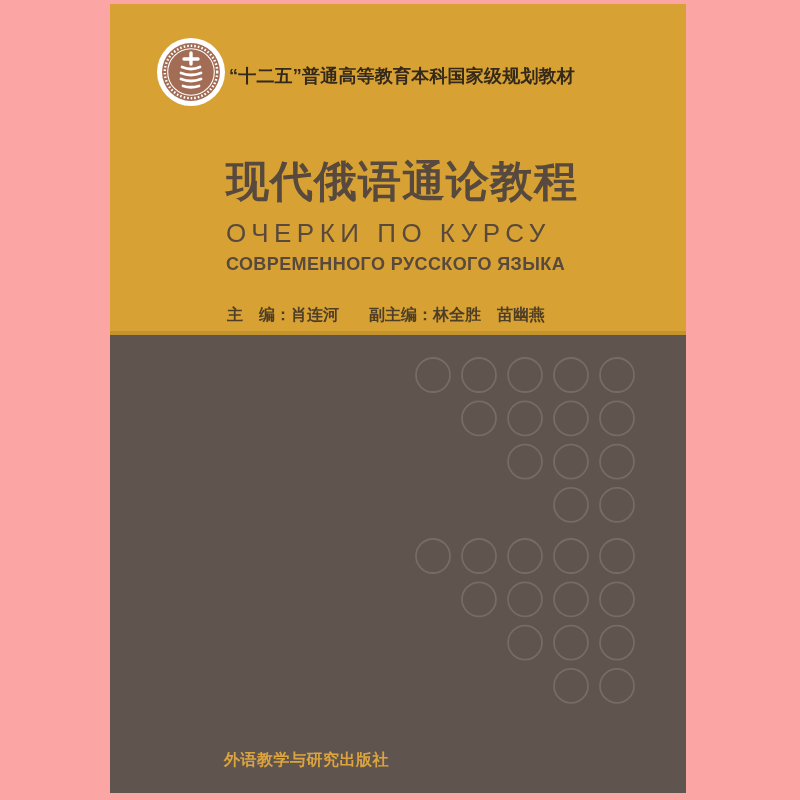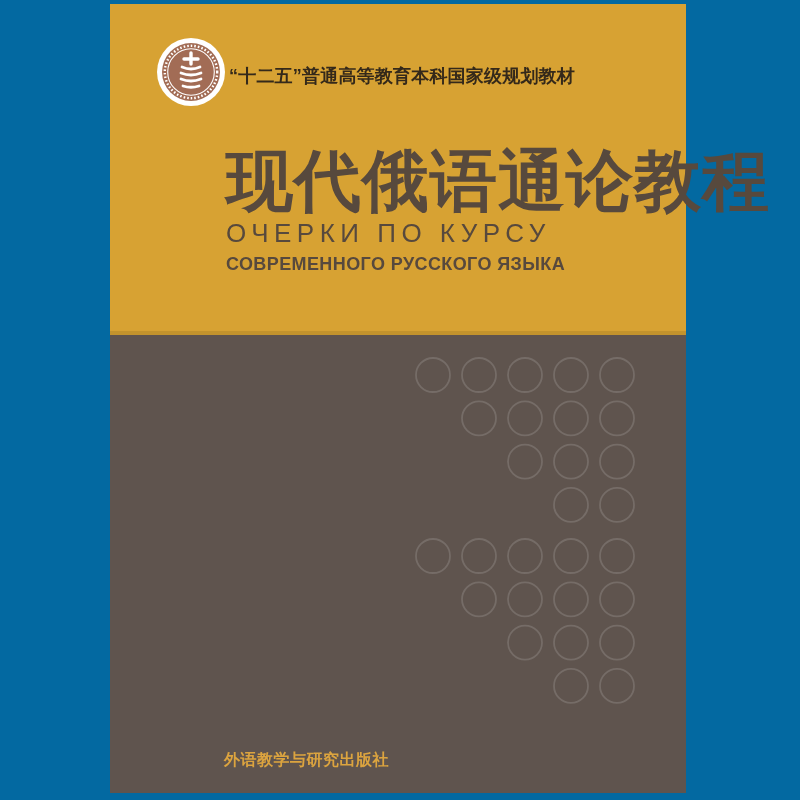--- a/index.html
+++ b/index.html
@@ -8,21 +8,21 @@
     width: 800px;
     height: 800px;
     background: #ffffff;
     font-family: "Liberation Sans", sans-serif;
     overflow: hidden;
   }
   .page {
     position: relative;
     width: 800px;
     height: 800px;
-    background: #0369a1;
+    background: #fca5a5;
   }
   .cover {
     position: absolute;
     left: 110px;
     top: 4px;
     width: 576px;
     height: 789px;
   }
   .gold-section {
     position: absolute;
@@ -58,23 +58,23 @@
     top: 60px;
     font-size: 18px;
     font-weight: bold;
     letter-spacing: 0.2px;
     color: var(--banner-text, #34291a);
     white-space: nowrap;
   }
   .title-cn {
     position: absolute;
     left: 116px;
-    top: 146px;
-    font-family: Liberation Mono, monospace;
-    font-size: 67px;
+    top: 154px;
+    font-family: Liberation Serif, serif;
+    font-size: 43px;
     font-weight: bold;
     letter-spacing: 1px;
     line-height: 1.1;
     color: var(--title-text, #57493d);
     white-space: nowrap;
   }
   .title-ru-1 {
     position: absolute;
     left: 116px;
     top: 214px;
@@ -149,20 +149,23 @@
       </svg>
 
       <div class="banner-text">“十二五”普通高等教育本科国家级规划教材</div>
 
       <div class="title-cn">现代俄语通论教程</div>
 
       <div class="title-ru-1">ОЧЕРКИ ПО КУРСУ</div>
 
       <div class="title-ru-2">СОВРЕМЕННОГО РУССКОГО ЯЗЫКА</div>
 
+      <div class="editors">
+        <span>主　编：肖连河</span><span class="assoc">副主编：林全胜　苗幽燕</span>
+      </div>
     </div>
 
     <div class="dark-section">
       <svg class="pattern-svg" id="circle-pattern" viewBox="0 0 576 458">
           <circle cx="323" cy="40.0" r="17" fill="none" stroke="rgba(255,255,255,0.14)" stroke-width="1.8"></circle>
           <circle cx="369" cy="40.0" r="17" fill="none" stroke="rgba(255,255,255,0.14)" stroke-width="1.8"></circle>
           <circle cx="415" cy="40.0" r="17" fill="none" stroke="rgba(255,255,255,0.14)" stroke-width="1.8"></circle>
           <circle cx="461" cy="40.0" r="17" fill="none" stroke="rgba(255,255,255,0.14)" stroke-width="1.8"></circle>
           <circle cx="507" cy="40.0" r="17" fill="none" stroke="rgba(255,255,255,0.14)" stroke-width="1.8"></circle>
           <circle cx="369" cy="83.3" r="17" fill="none" stroke="rgba(255,255,255,0.14)" stroke-width="1.8"></circle>

